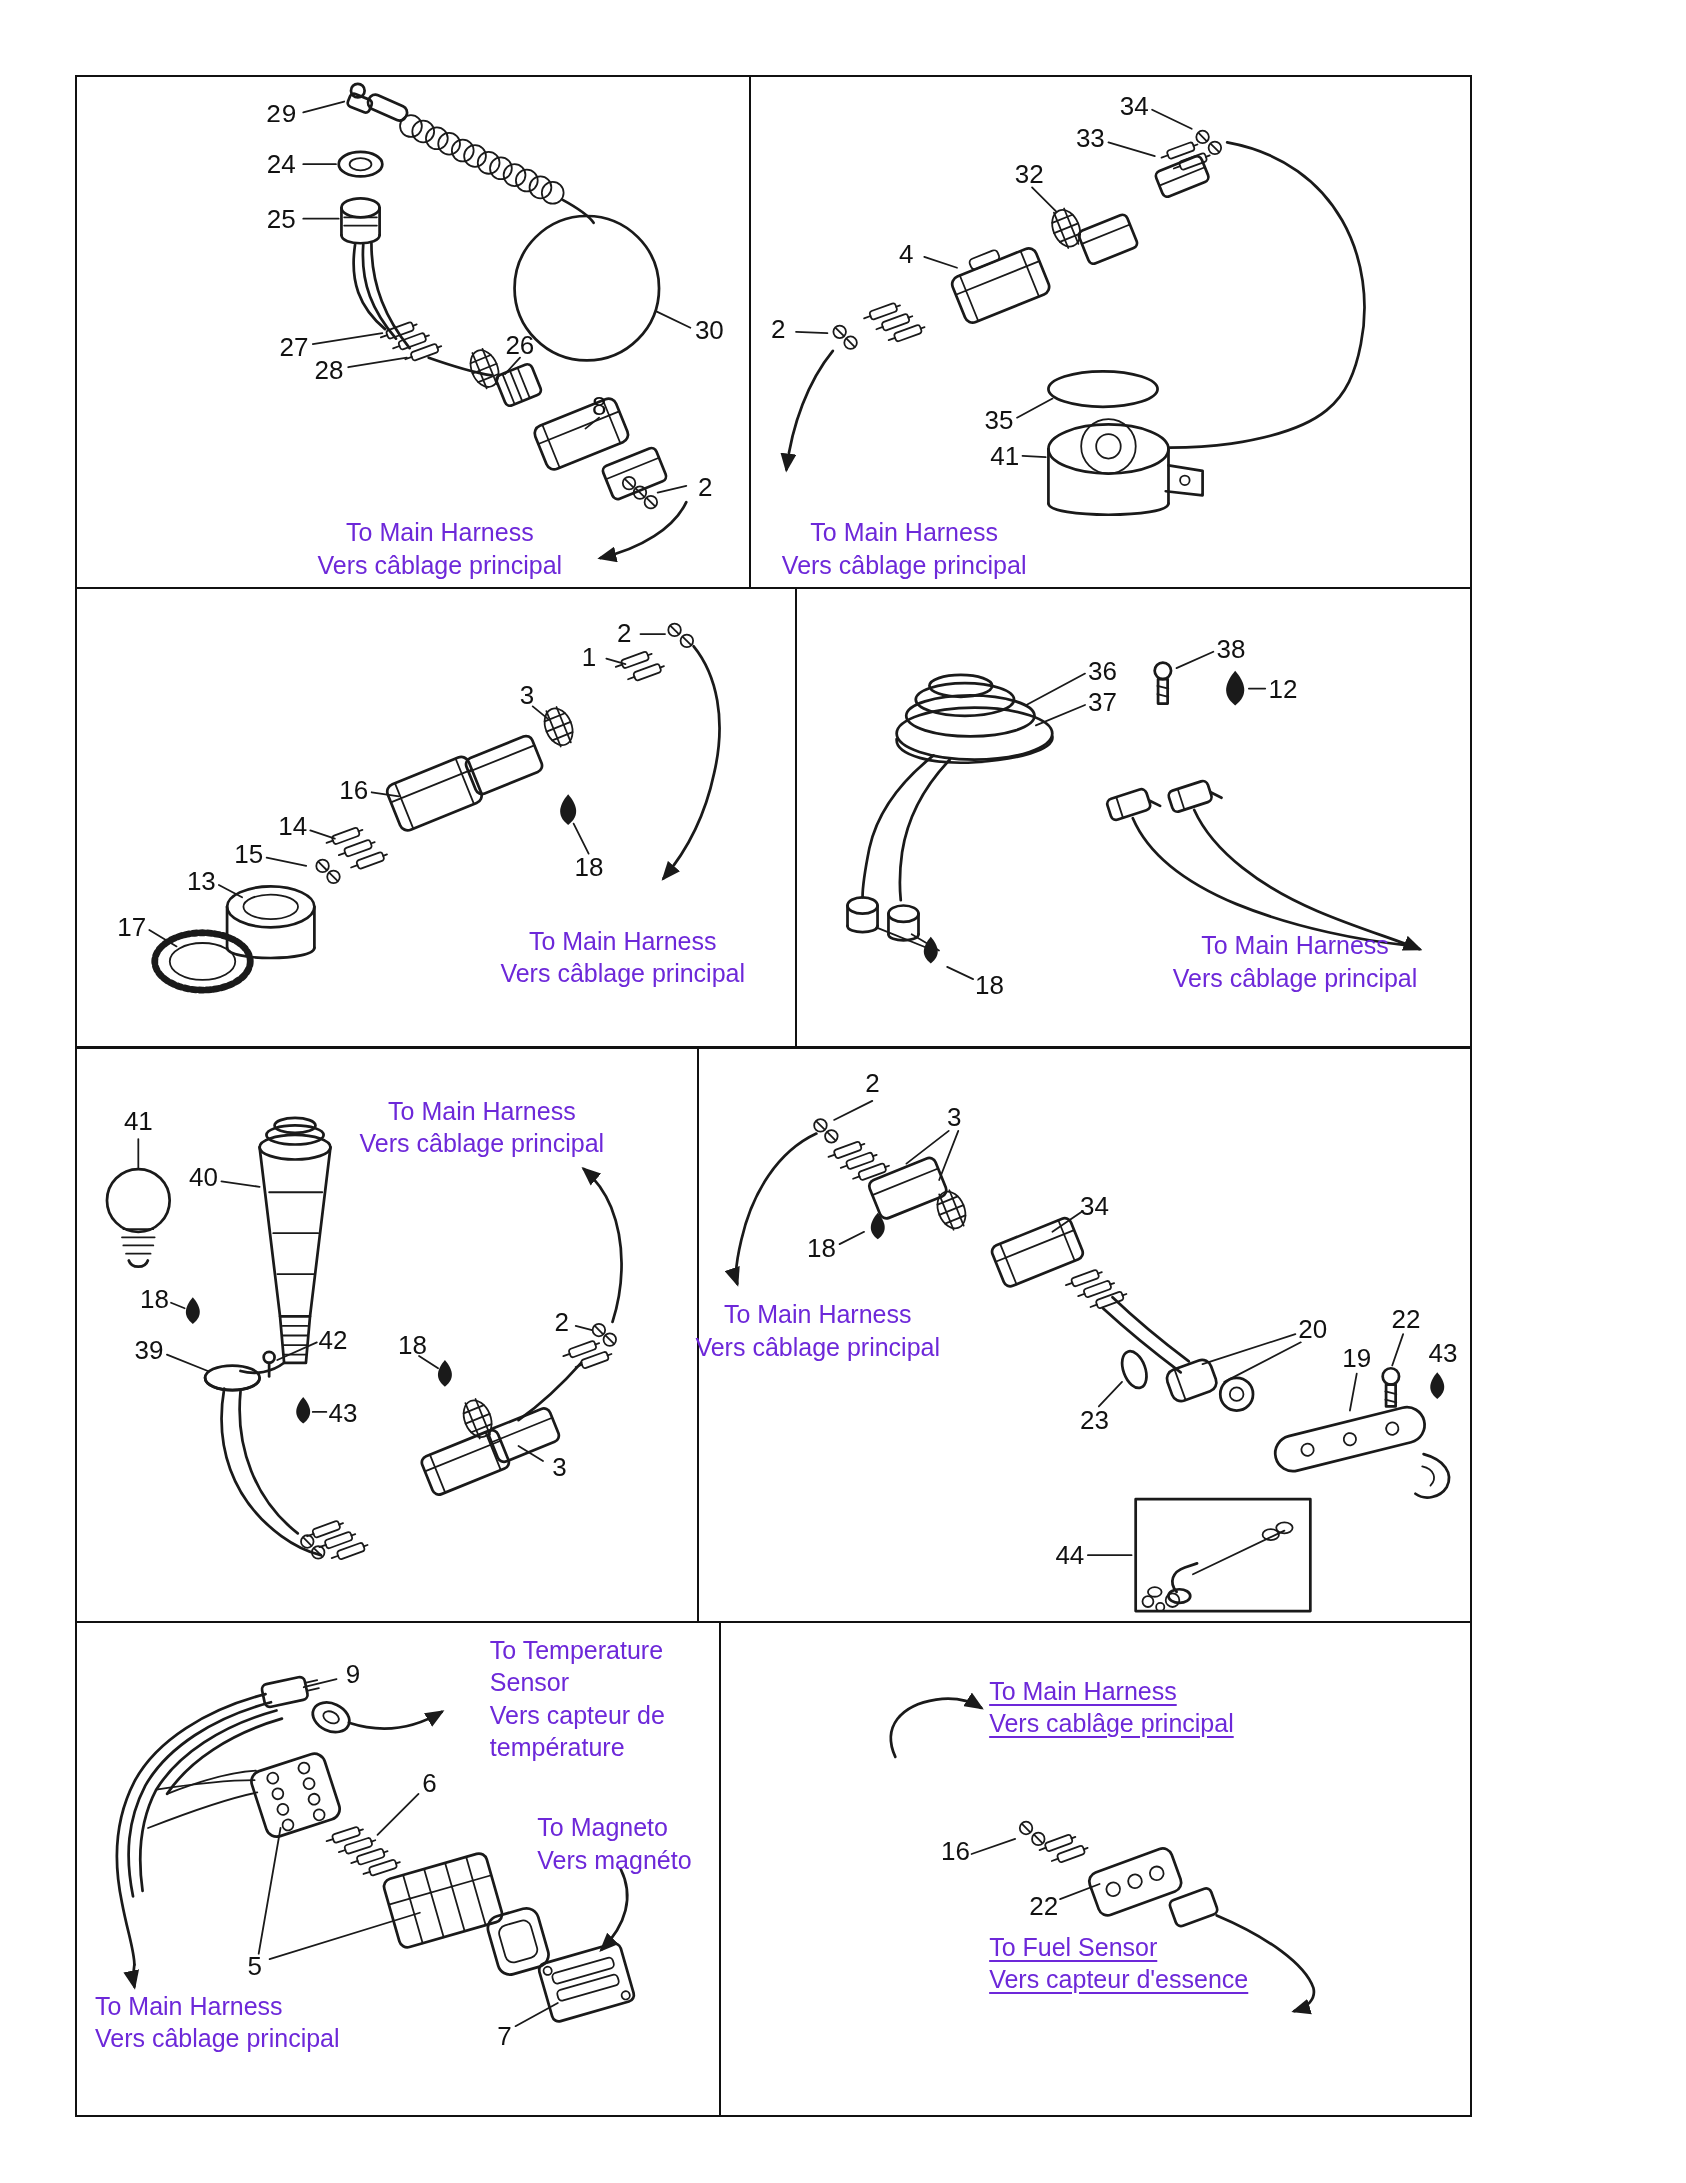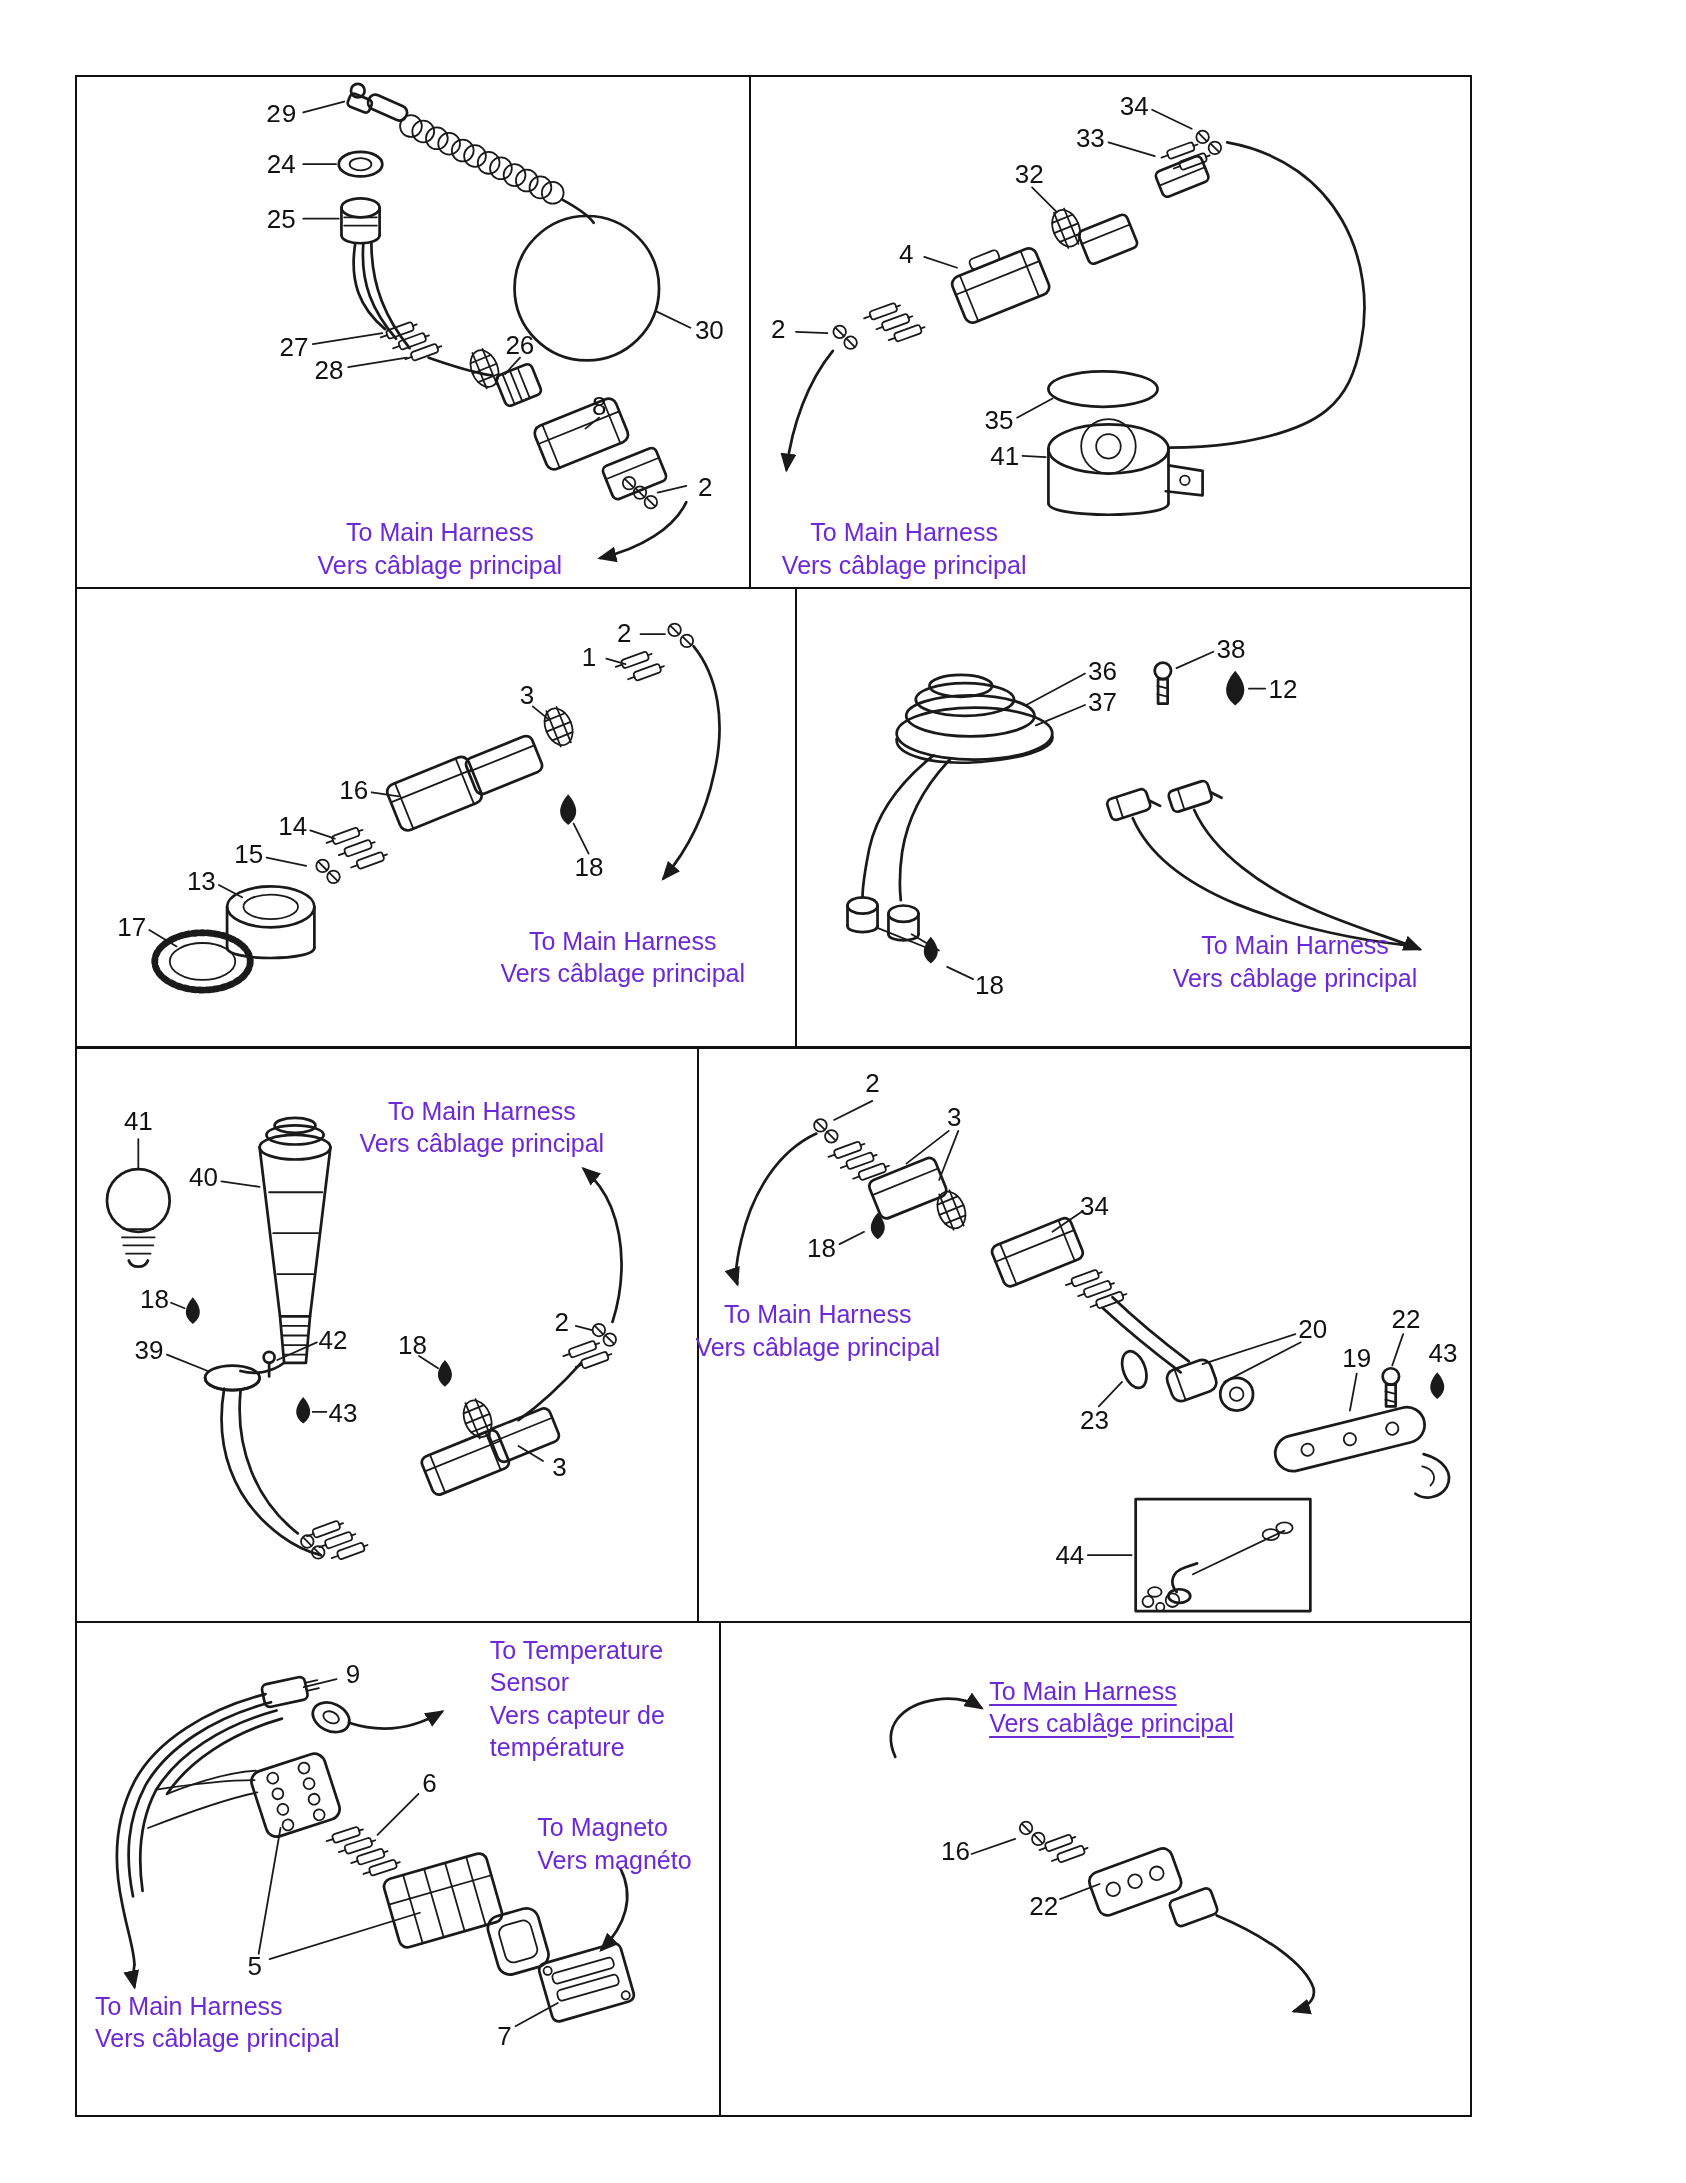--- a/index.html
+++ b/index.html
@@ -631,16 +631,20 @@
         </g>
       </g>
       <path class="s" d="M364,214 C402,230 429,250 435,267 C437,275 431,281 421,284" marker-end="url(#arr)"></path>
     </svg>
   <span class="callout" style="left: 31.3%; top: 46.4%;">16</span>
       <span class="callout" style="left: 43.1%; top: 57.5%;">22</span>
       <div class="label left underline" style="left: 35.8%; top: 10.5%;">
         <div class="label-line">To Main Harness</div>
         <div class="label-line">Vers cablâge principal</div>
       </div>
+      <div class="label left underline" style="left: 35.8%; top: 62.5%;">
+        <div class="label-line">To Fuel Sensor</div>
+        <div class="label-line">Vers capteur d'essence</div>
+      </div>
     </section>
 
 </div>
 
 
 </body></html>

